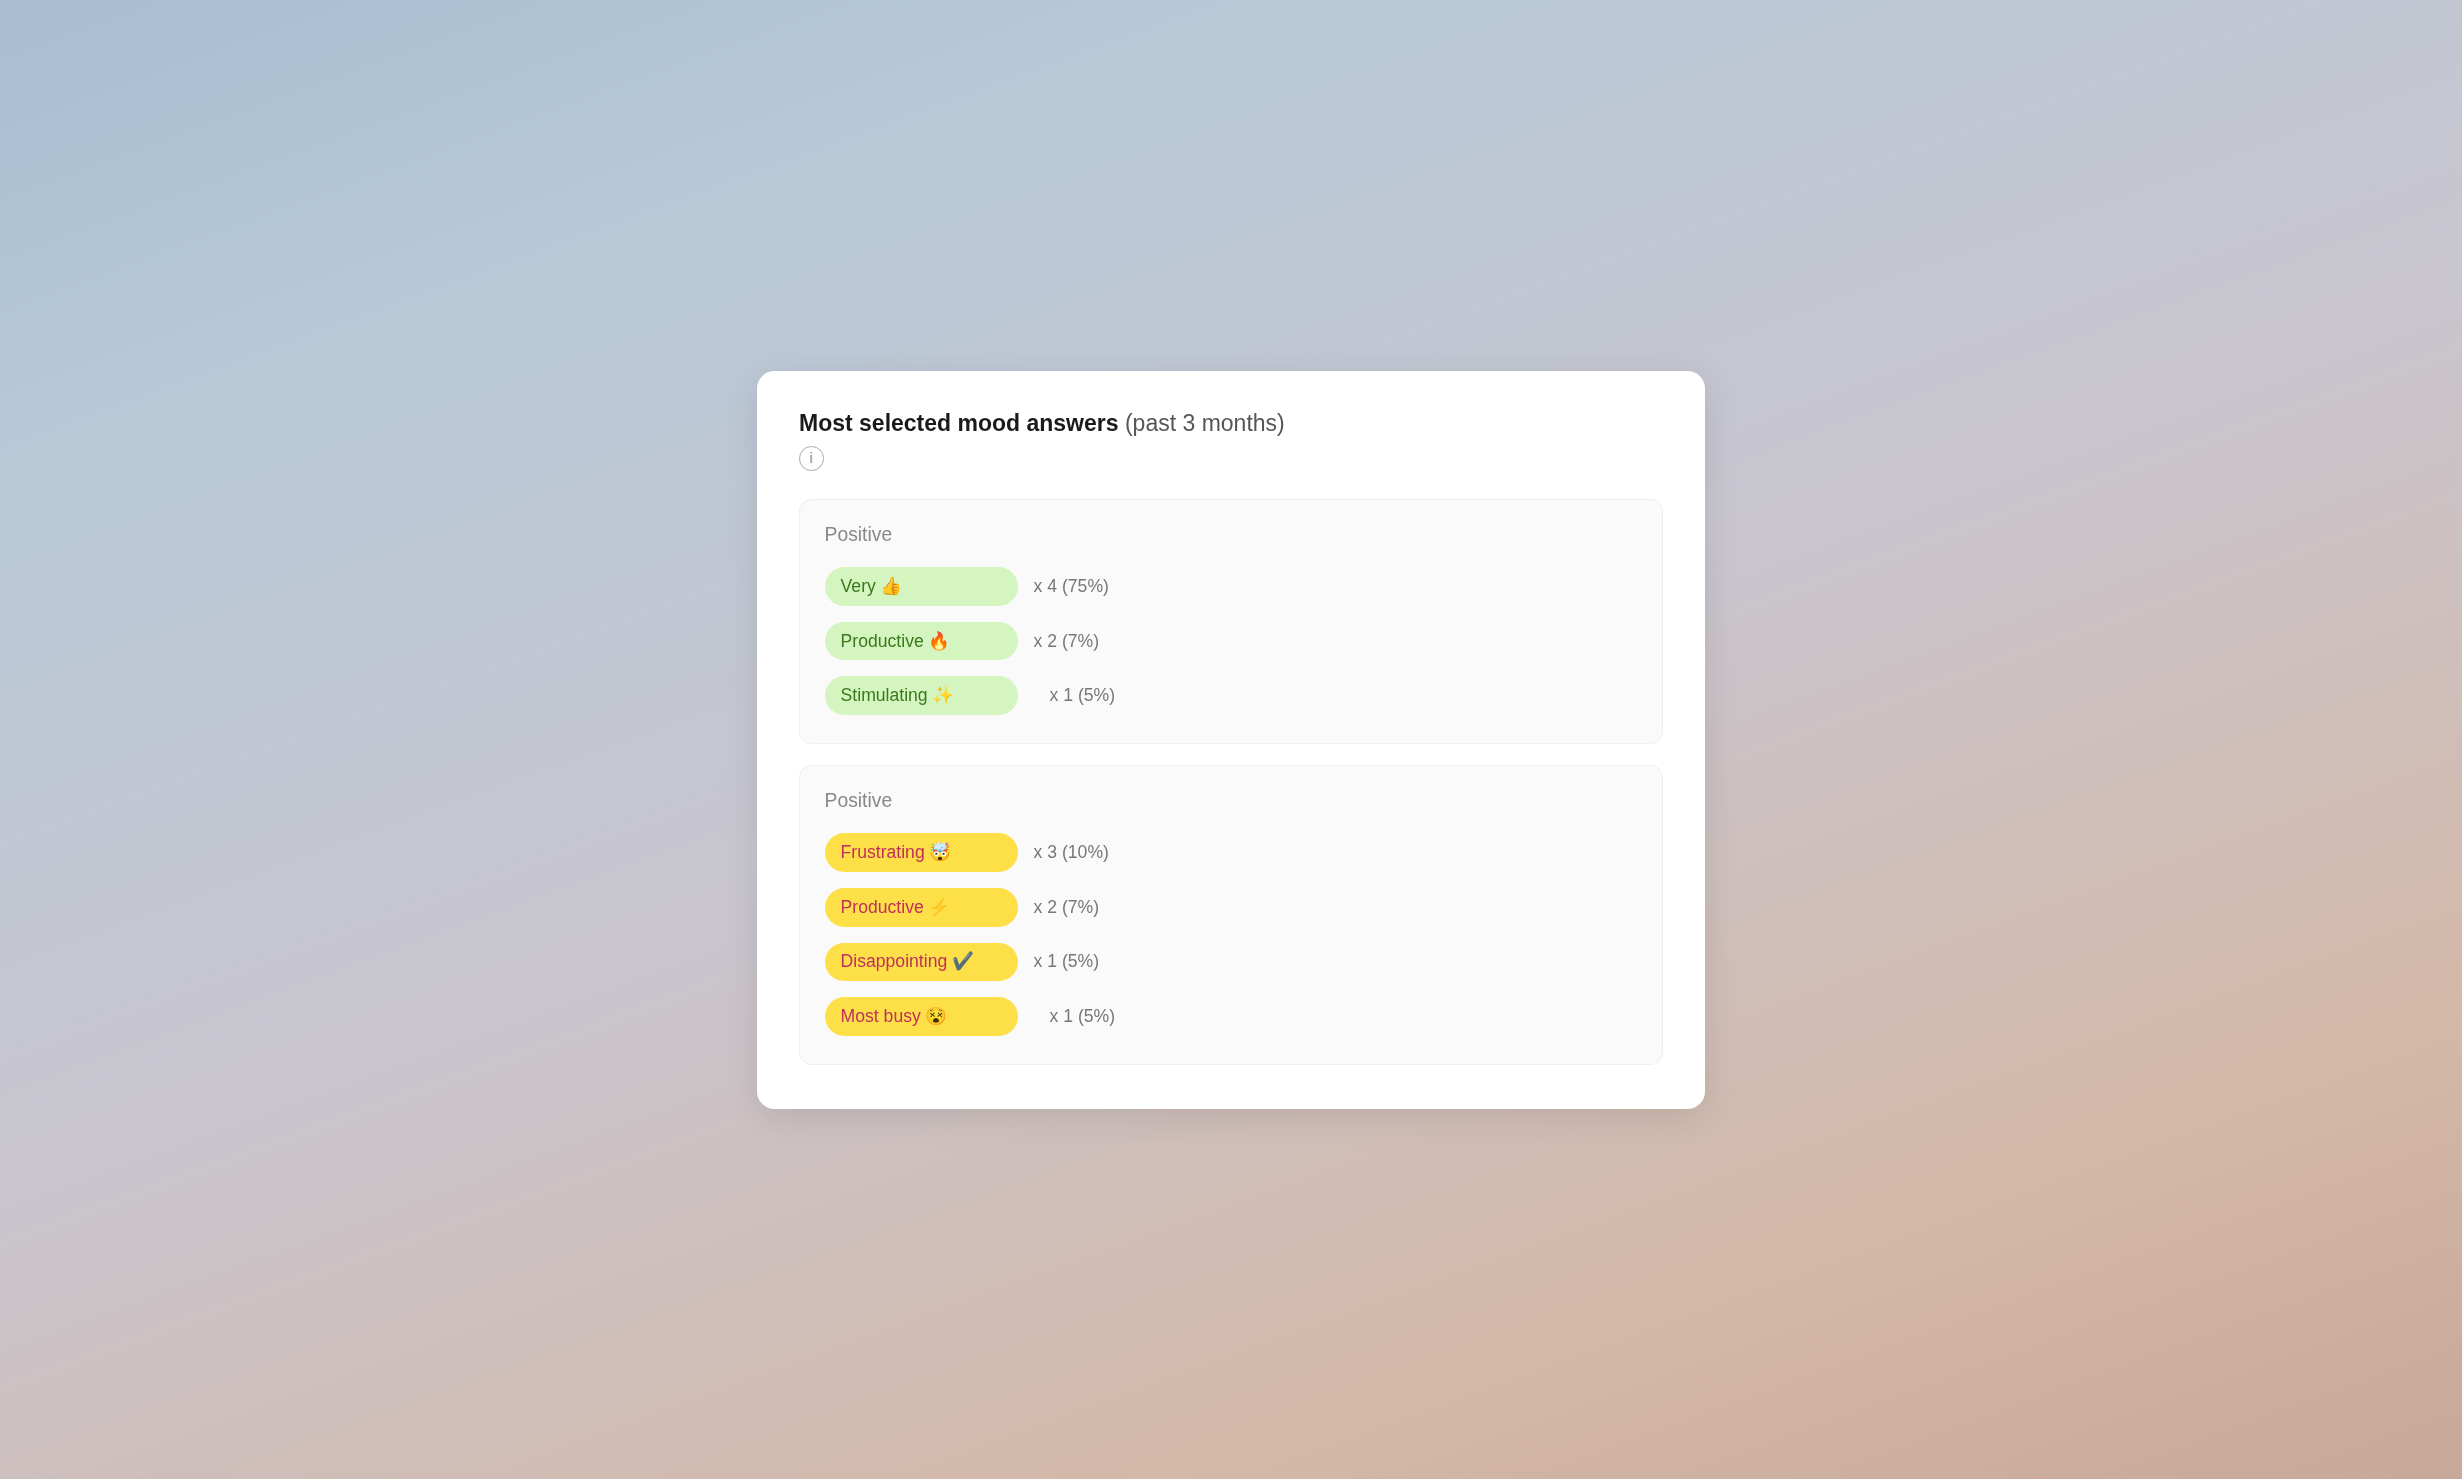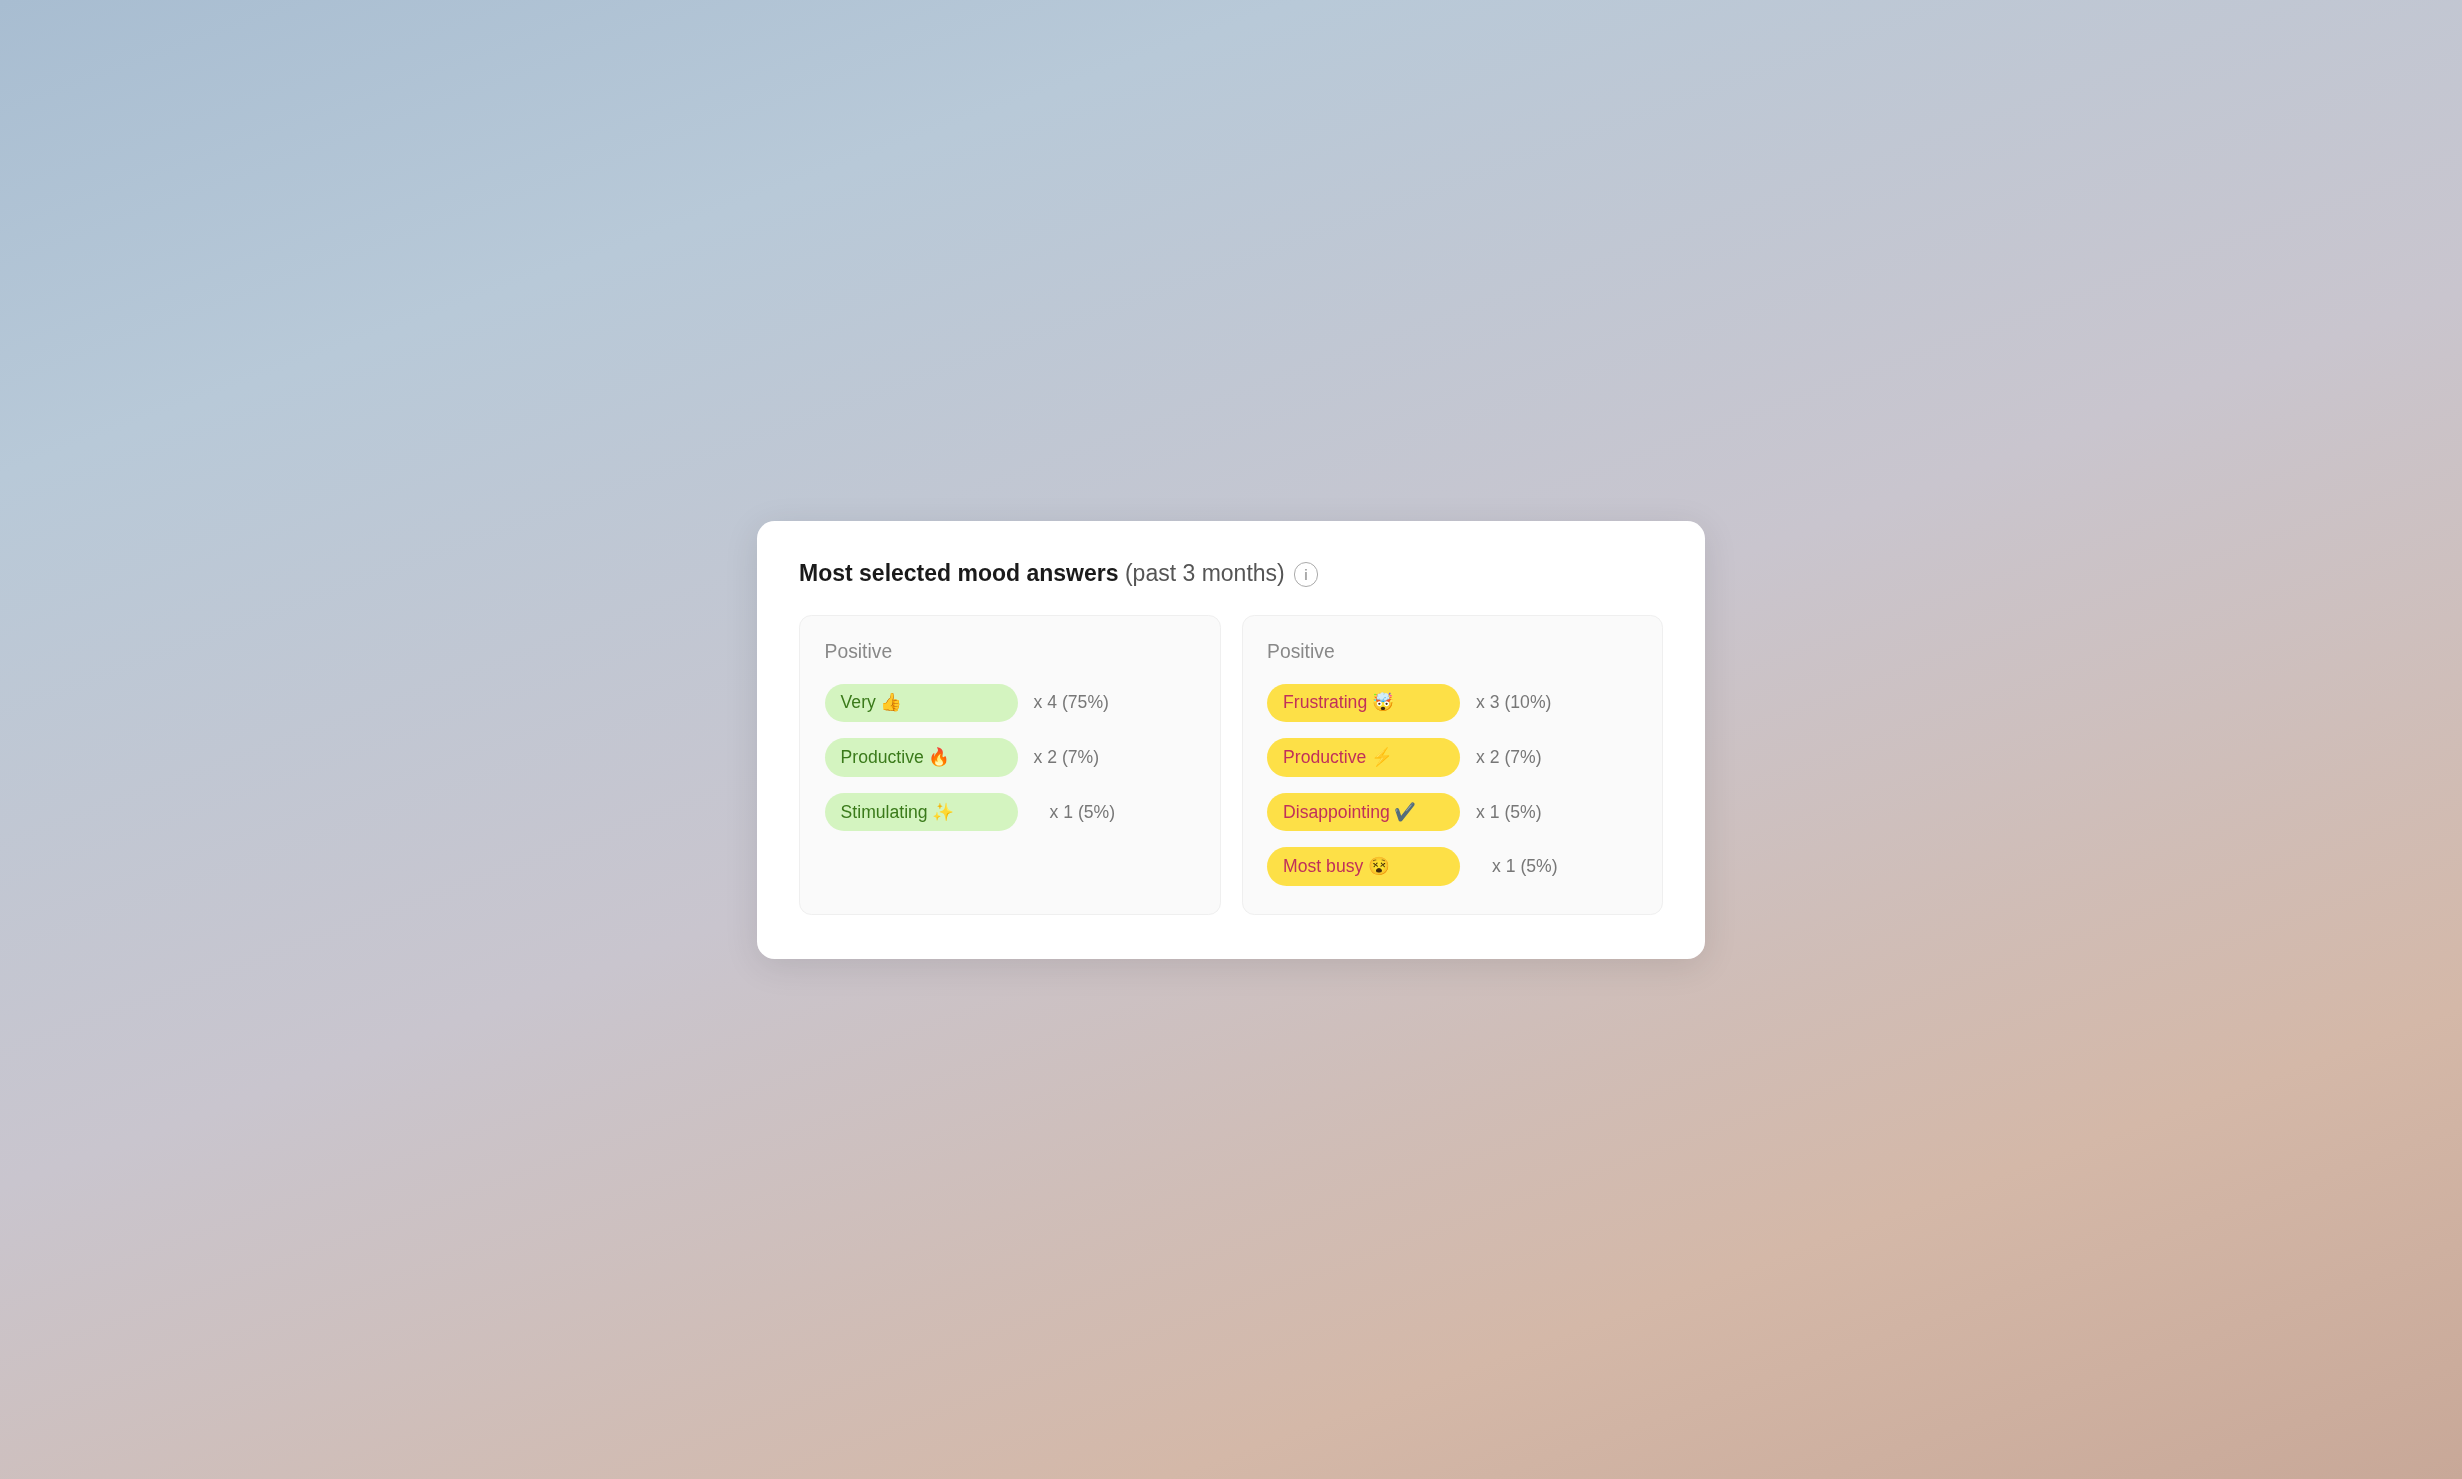--- a/index.html
+++ b/index.html
@@ -21,23 +21,24 @@
     .card {
       background: #ffffff;
       border-radius: 17.6px;
       padding: 39px 42px 44px 42px;
       width: 948px;
       box-shadow: 0 7px 35px rgba(0,0,0,0.10);
     }
 
     .card-header {
       display: flex;
-      align-items: flex-end;
+      align-items: flex-start;
       gap: 8.8px;
       margin-bottom: 28px;
+      flex-direction: column;
     }
 
     .card-title {
       font-size: 23px;
       font-weight: 700;
       color: #1a1a1a;
     }
 
     .info-icon {
       width: 24.6px;
@@ -50,20 +51,21 @@
       color: #aaa;
       font-size: 14px;
       font-weight: 600;
       cursor: pointer;
       flex-shrink: 0;
     }
 
     .columns {
       display: flex;
       gap: 21px;
+      flex-direction: column;
     }
 
     .column {
       flex: 1;
       background: #fafafa;
       border: 0.9px solid #efefef;
       border-radius: 12.3px;
       padding: 24.6px 24.6px 28px 24.6px;
     }
 

